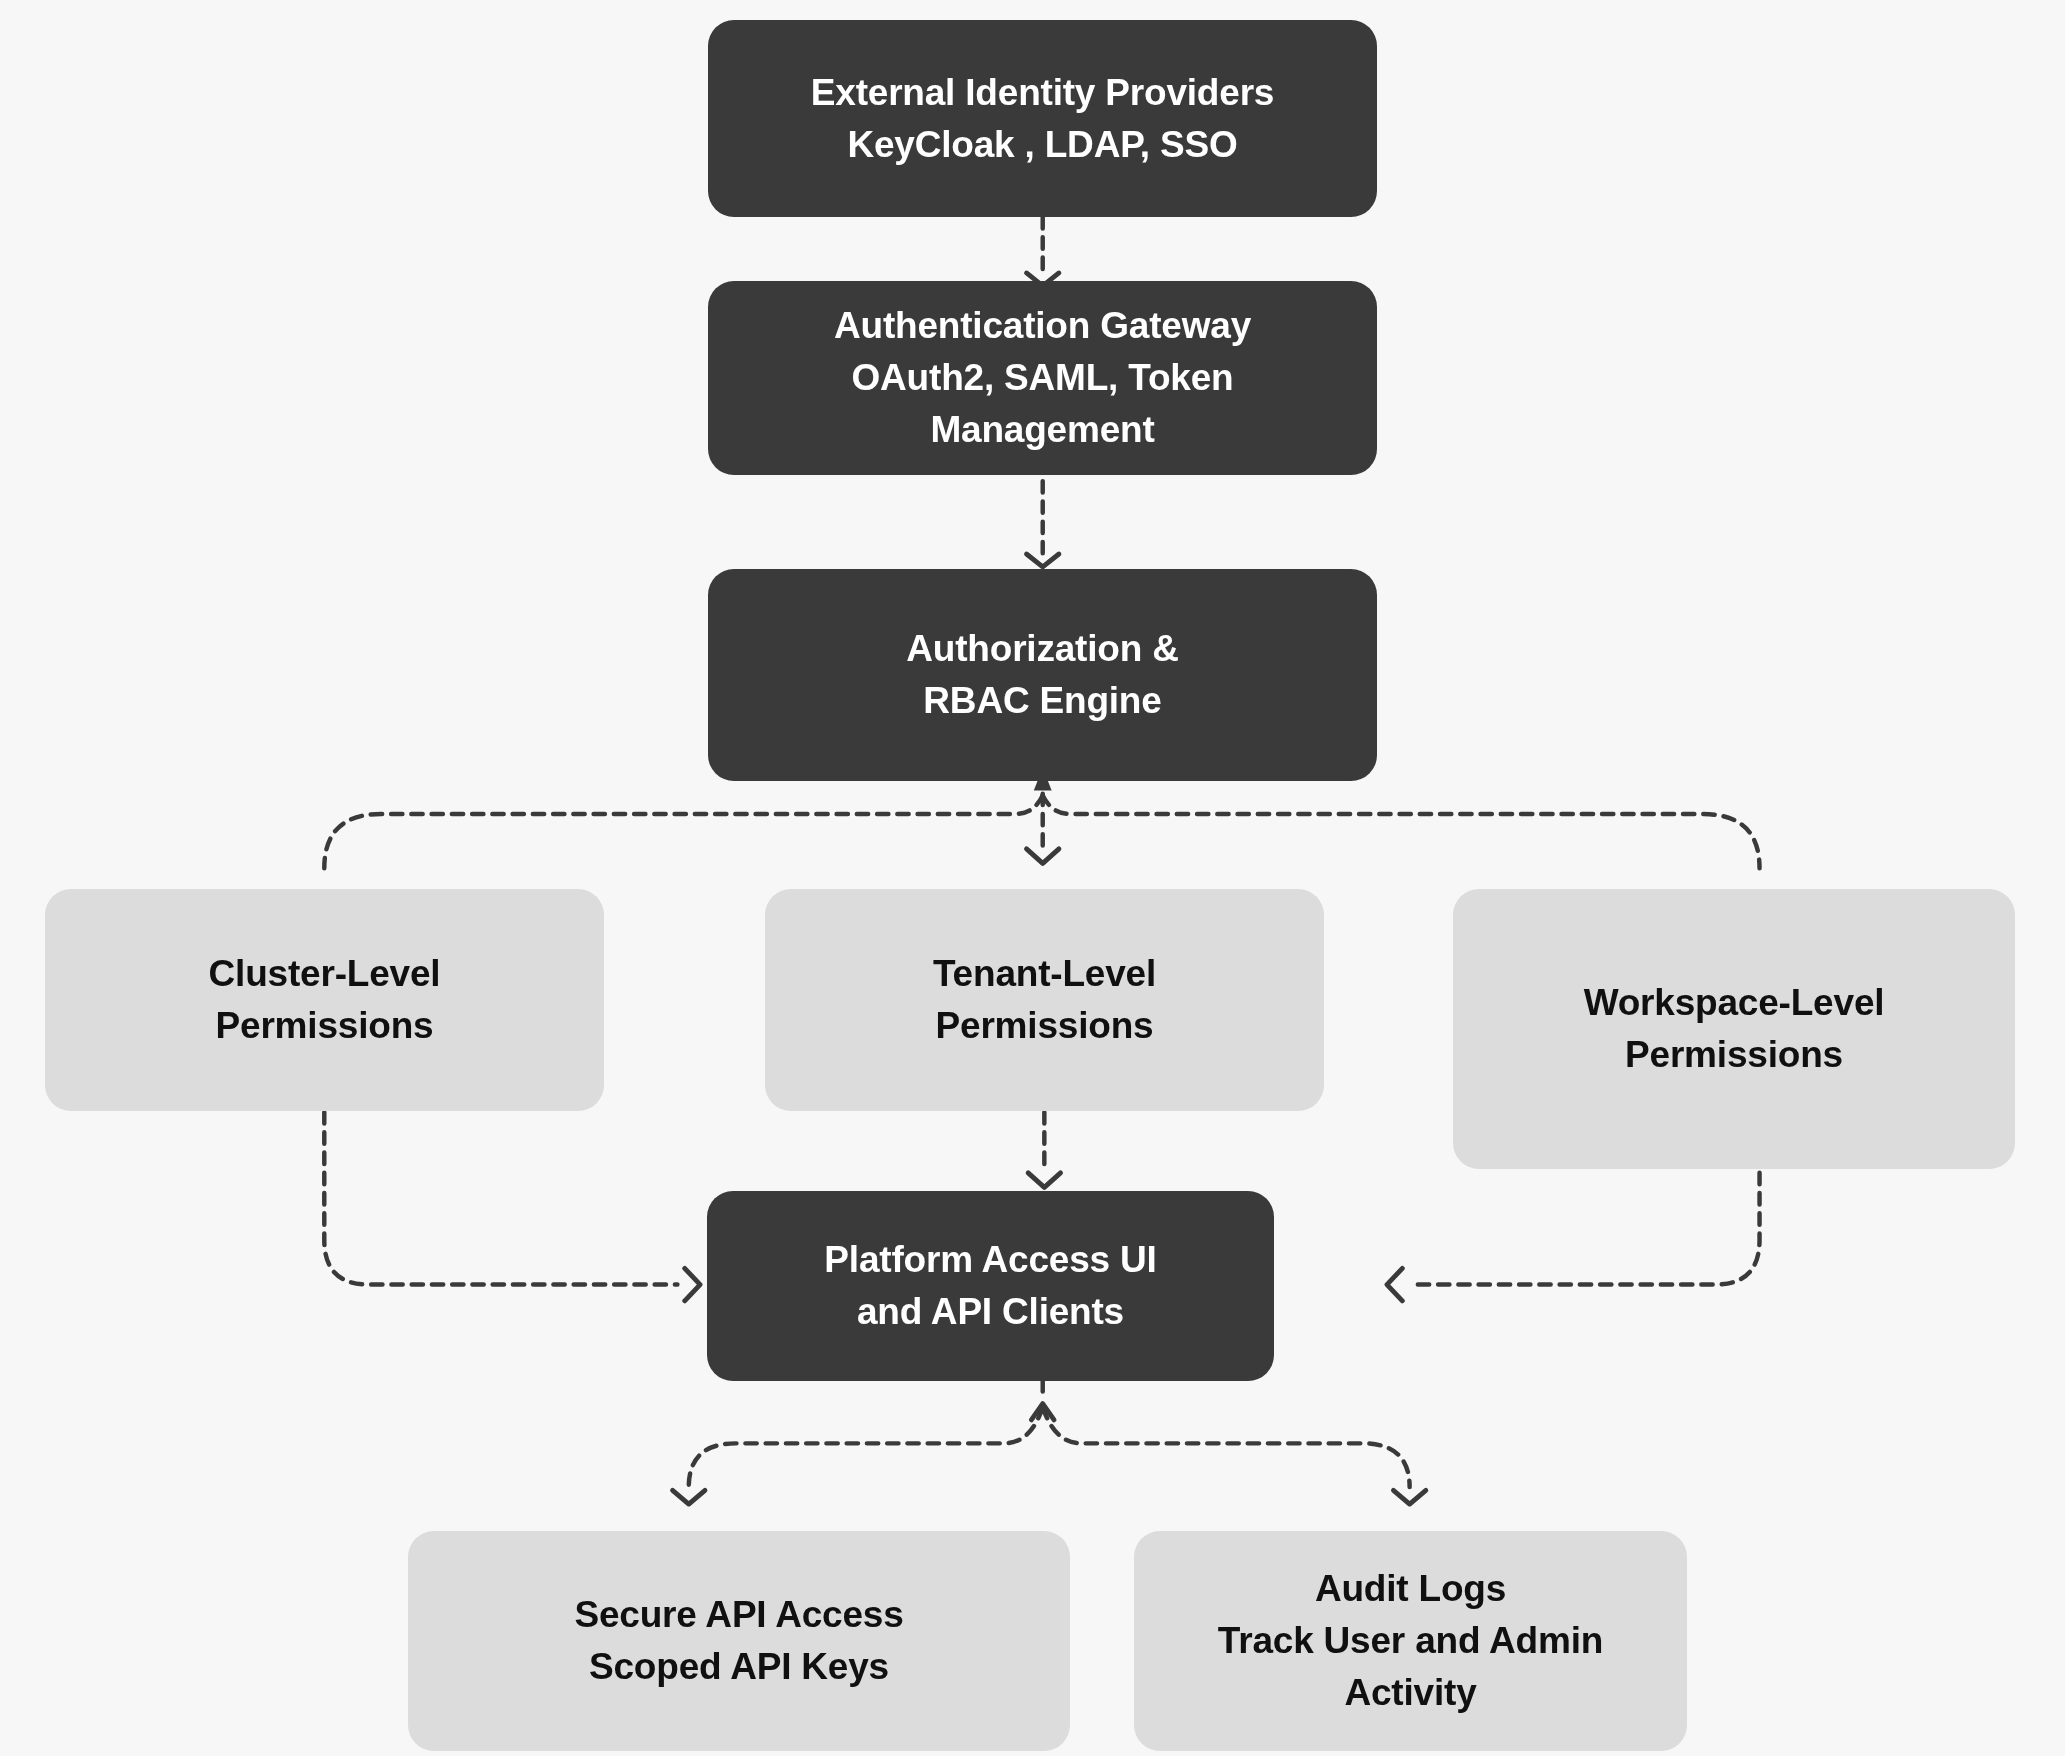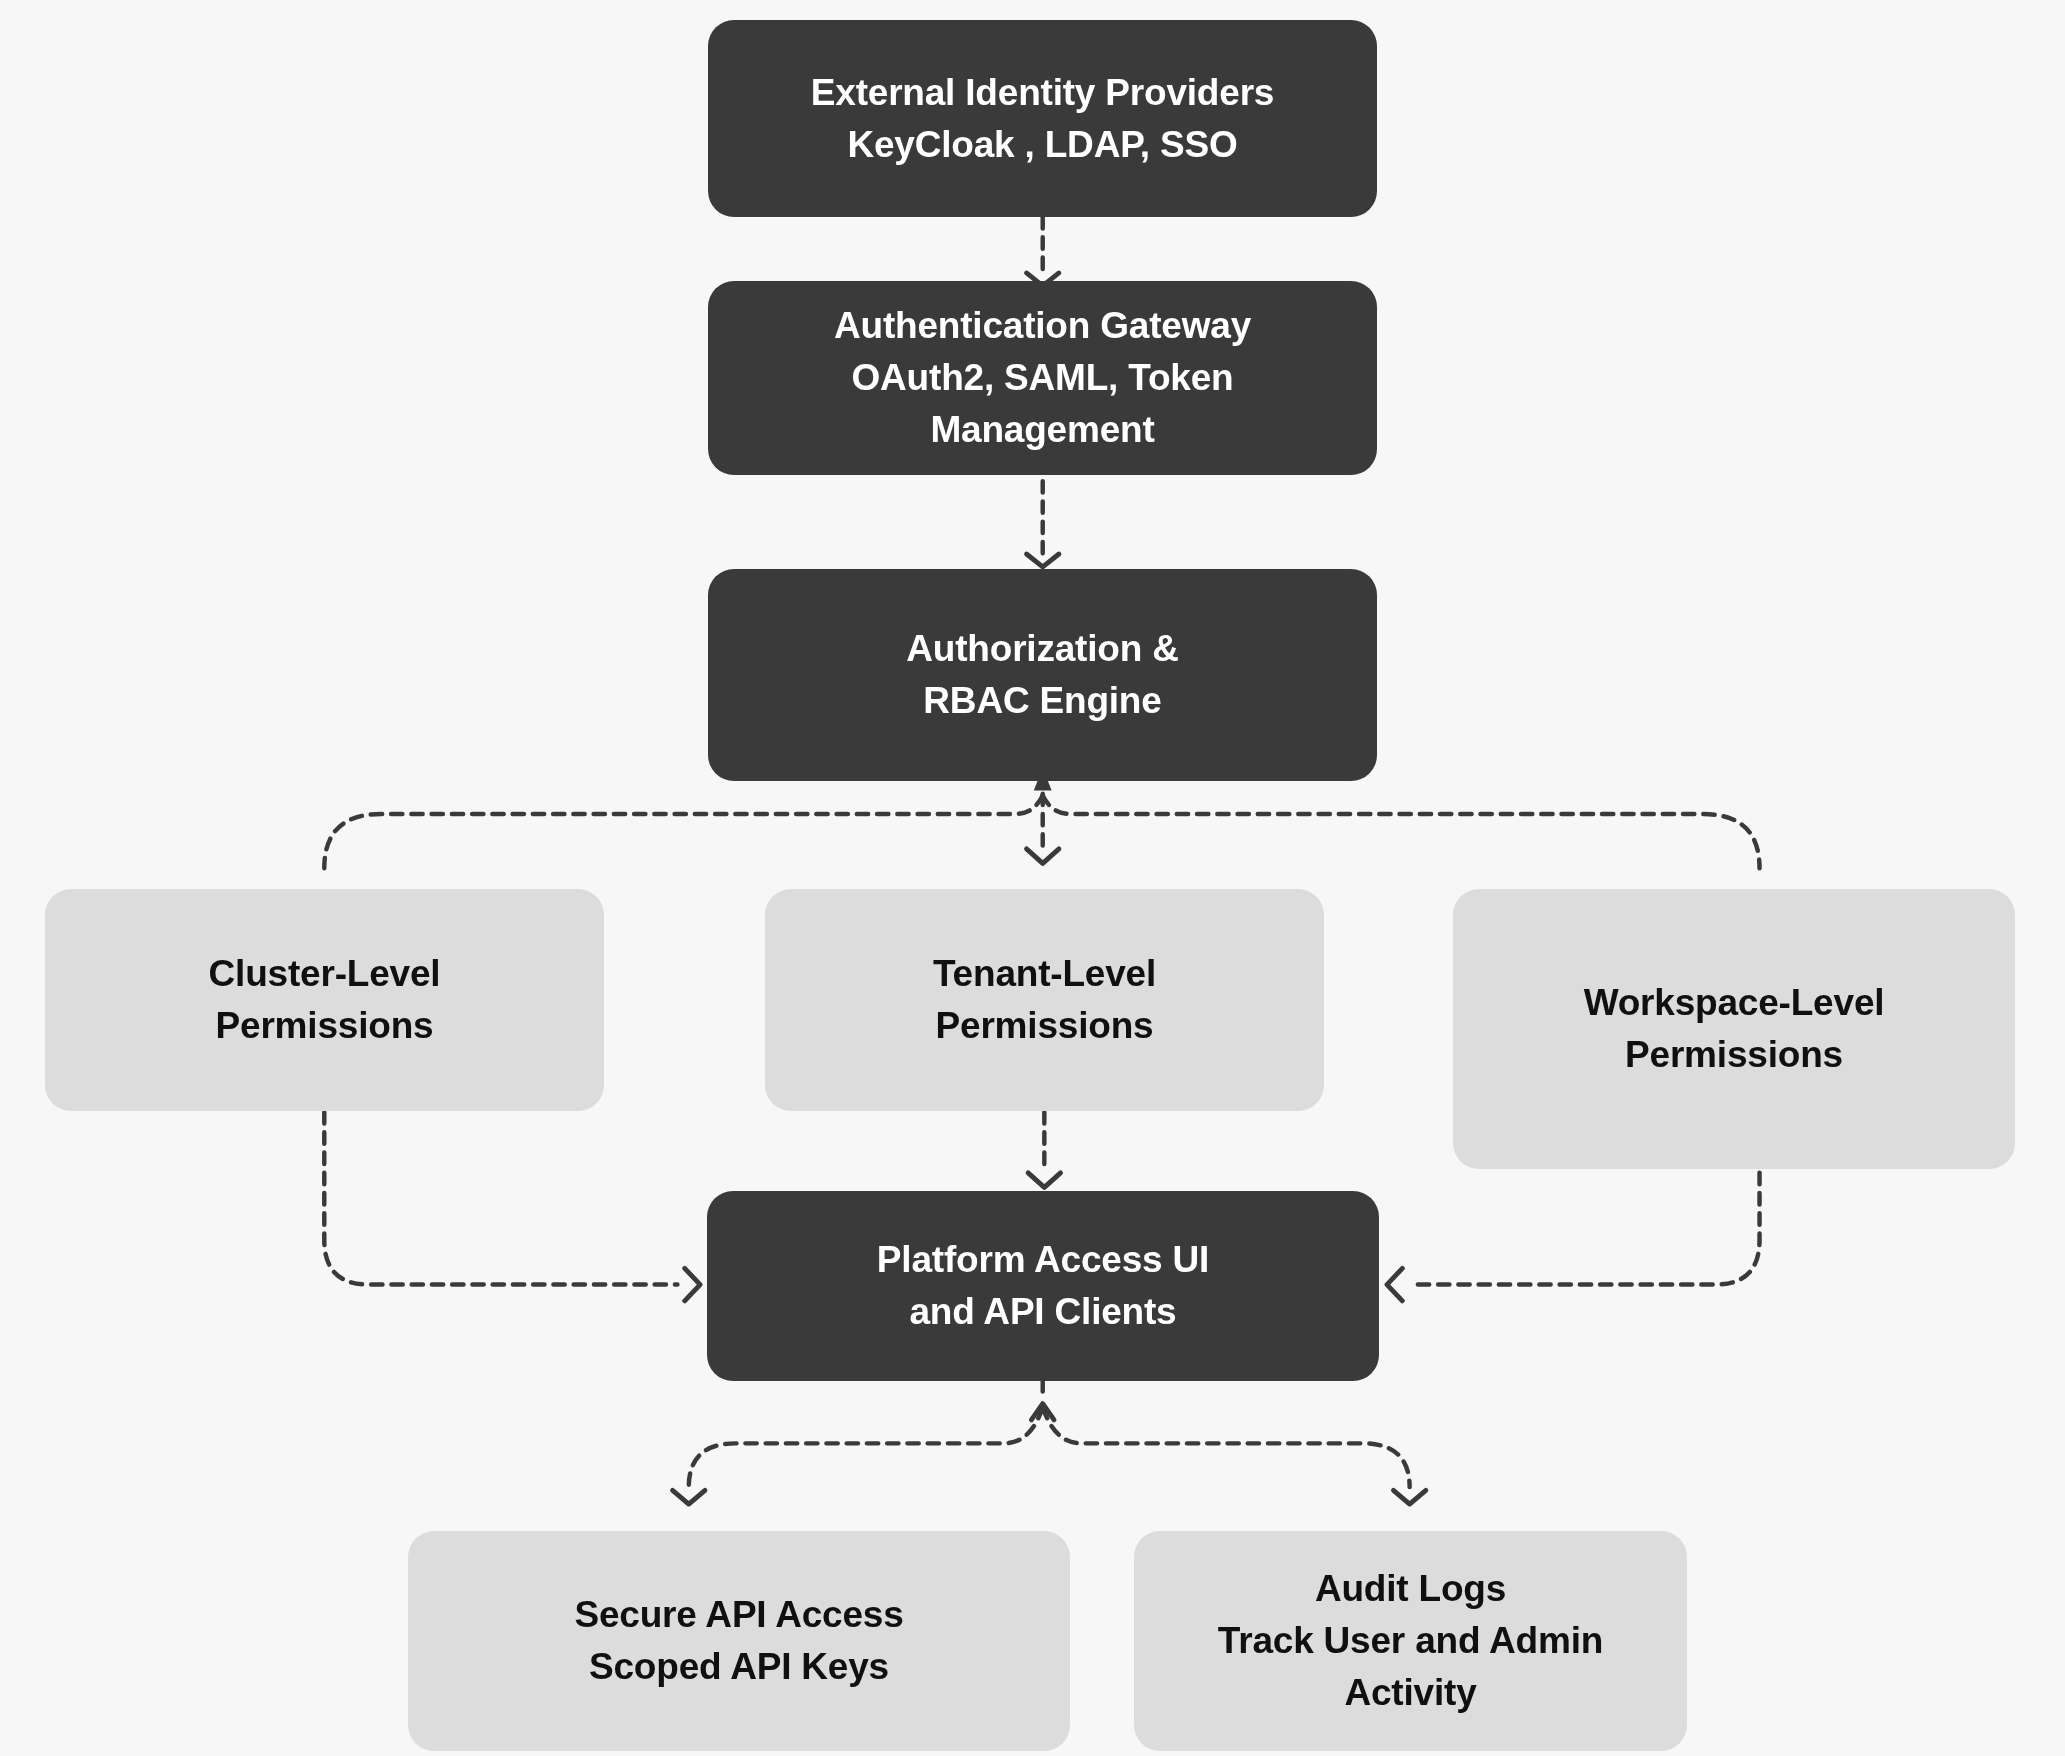--- a/index.html
+++ b/index.html
@@ -108,21 +108,21 @@
   <div class="node light" style="left:765px;top:868px;width:559px;height:222px">
     <span class="label">Tenant-Level
 Permissions</span>
   </div>
 
   <div class="node light" style="left:1453px;top:868px;width:562px;height:280px">
     <span class="label">Workspace-Level
 Permissions</span>
   </div>
 
-  <div class="node dark" style="left:707px;top:1191px;width:672px;height:190px">
+  <div class="node dark" style="left:707px;top:1191px;width:567px;height:190px">
     <span class="label">Platform Access UI
 and API Clients</span>
   </div>
 
   <div class="node light" style="left:408px;top:1510px;width:662px;height:220px">
     <span class="label">Secure API Access
 Scoped API Keys</span>
   </div>
 
   <div class="node light" style="left:1134px;top:1510px;width:553px;height:220px">

